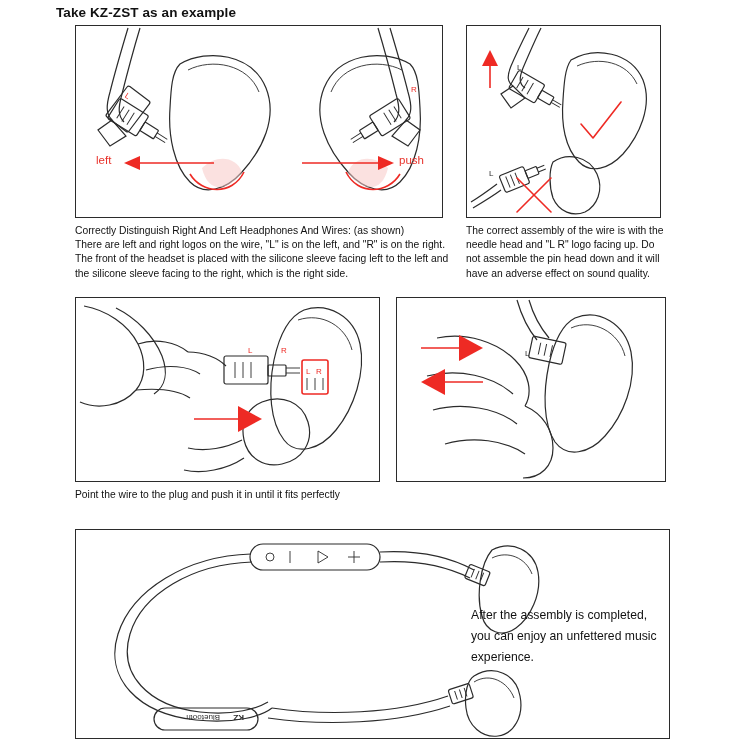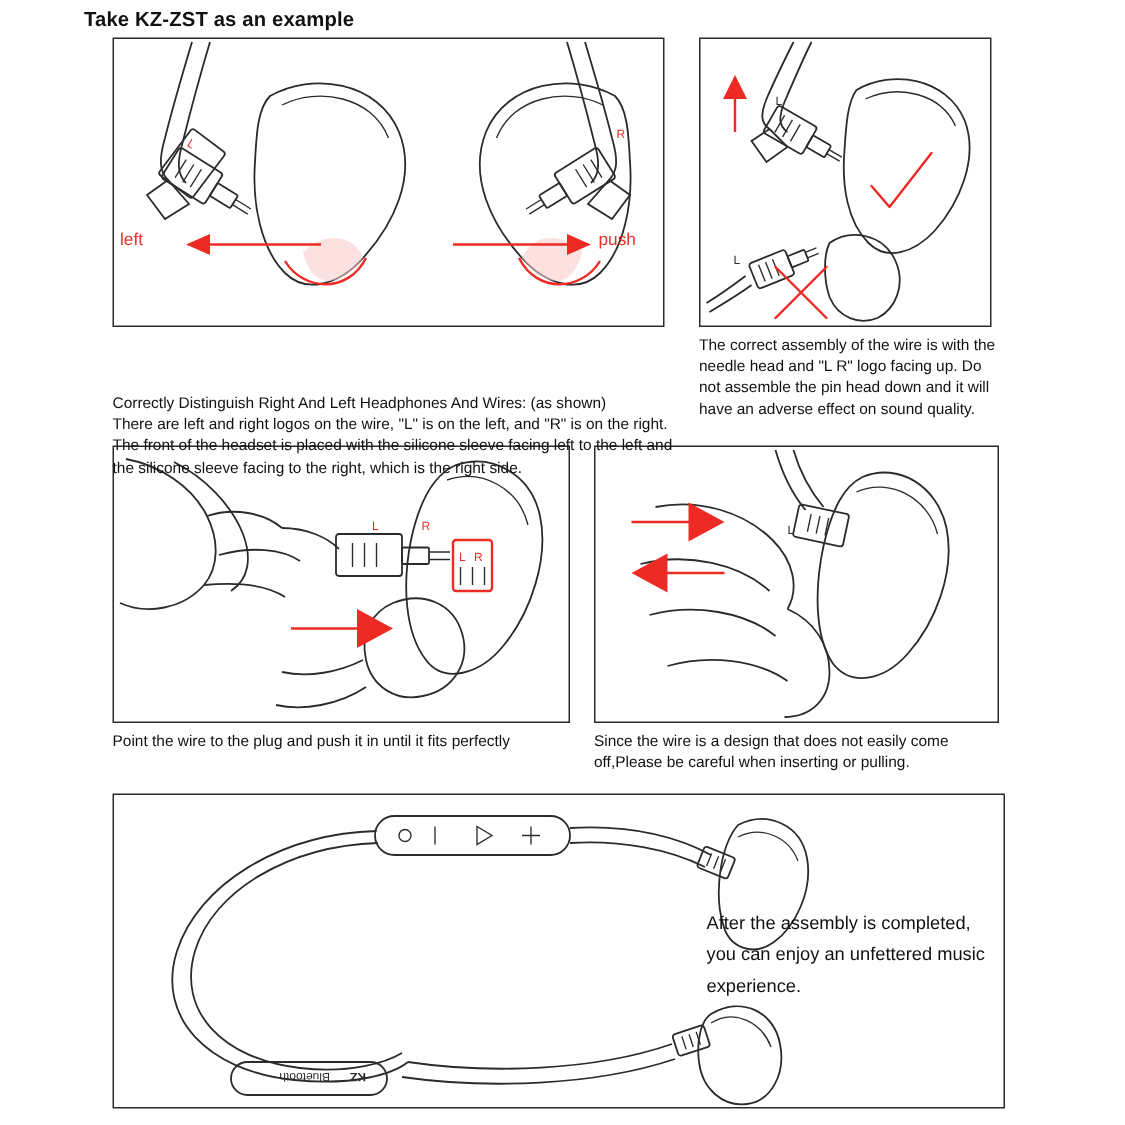--- a/index.html
+++ b/index.html
@@ -69,21 +69,21 @@
     color: #111;
     margin-left: 24px;
   }
 
   
   .redlabel {
     position: absolute;
     color: #e8312a;
     font-size: 11.5px;
   }
-  #lbl-left  { left: 4px;  top: 128px; }
+  #lbl-left  { left: 20px;  top: 128px; }
   #lbl-right { left: 323px; top: 128px; }
 
   svg { display: block; }
   .ln { fill: none; stroke: #2b2b2b; stroke-width: 1.2; }
   .ln-thin { fill: none; stroke: #2b2b2b; stroke-width: 0.9; }
   .red { fill: #ee2a24; }
   .redstroke { fill: none; stroke: #ee2a24; stroke-width: 1.6; }
   .redtext { fill: #ee2a24; font-size: 8px; font-family: "Liberation Sans", sans-serif; }
   .blktext { fill: #2b2b2b; font-size: 8px; font-family: "Liberation Sans", sans-serif; }
   .pinkfill { fill: #f7c9c6; opacity: 0.55; }
@@ -318,22 +318,21 @@
       <path class="ln-thin" d="M398 152 C 414 142, 432 152, 438 168"></path>
 
       <g>
         <rect class="ln" x="78" y="178" width="104" height="22" rx="11"></rect>
         <text class="blktext" x="92" y="193" transform="rotate(180 118 189)" font-size="8">Bluetooth</text>
         <text class="blktext" x="148" y="193" transform="rotate(180 158 189)" font-size="9" font-weight="bold">KZ</text>
       </g>
     </svg>
   </div>
 
-  <div class="caption" id="cap1" style="white-space: pre-line; margin-top: 39px;">Correctly Distinguish Right And Left Headphones And Wires: (as shown)
+  <div class="caption" id="cap1" style="white-space: pre-line;">Correctly Distinguish Right And Left Headphones And Wires: (as shown)
 There are left and right logos on the wire, "L" is on the left, and "R" is on the right.
 The front of the headset is placed with the silicone sleeve facing left to the left and
 the silicone sleeve facing to the right, which is the right side.</div>
   <div class="caption" id="cap3">Point the wire to the plug and push it in until it fits perfectly</div>
   <div class="caption" id="cap2">The correct assembly of the wire is with the needle head and "L R" logo facing up. Do not assemble the pin head down and it will have an adverse effect on sound quality.</div>
-  <div class="caption" id="cap4">Since the wire is a design that does not easily come off,Please be careful when inserting or pulling.</div>
   <div class="cap5">After the assembly is completed, you can enjoy an unfettered music experience.</div>
 
 </div>
 
 </body></html>

